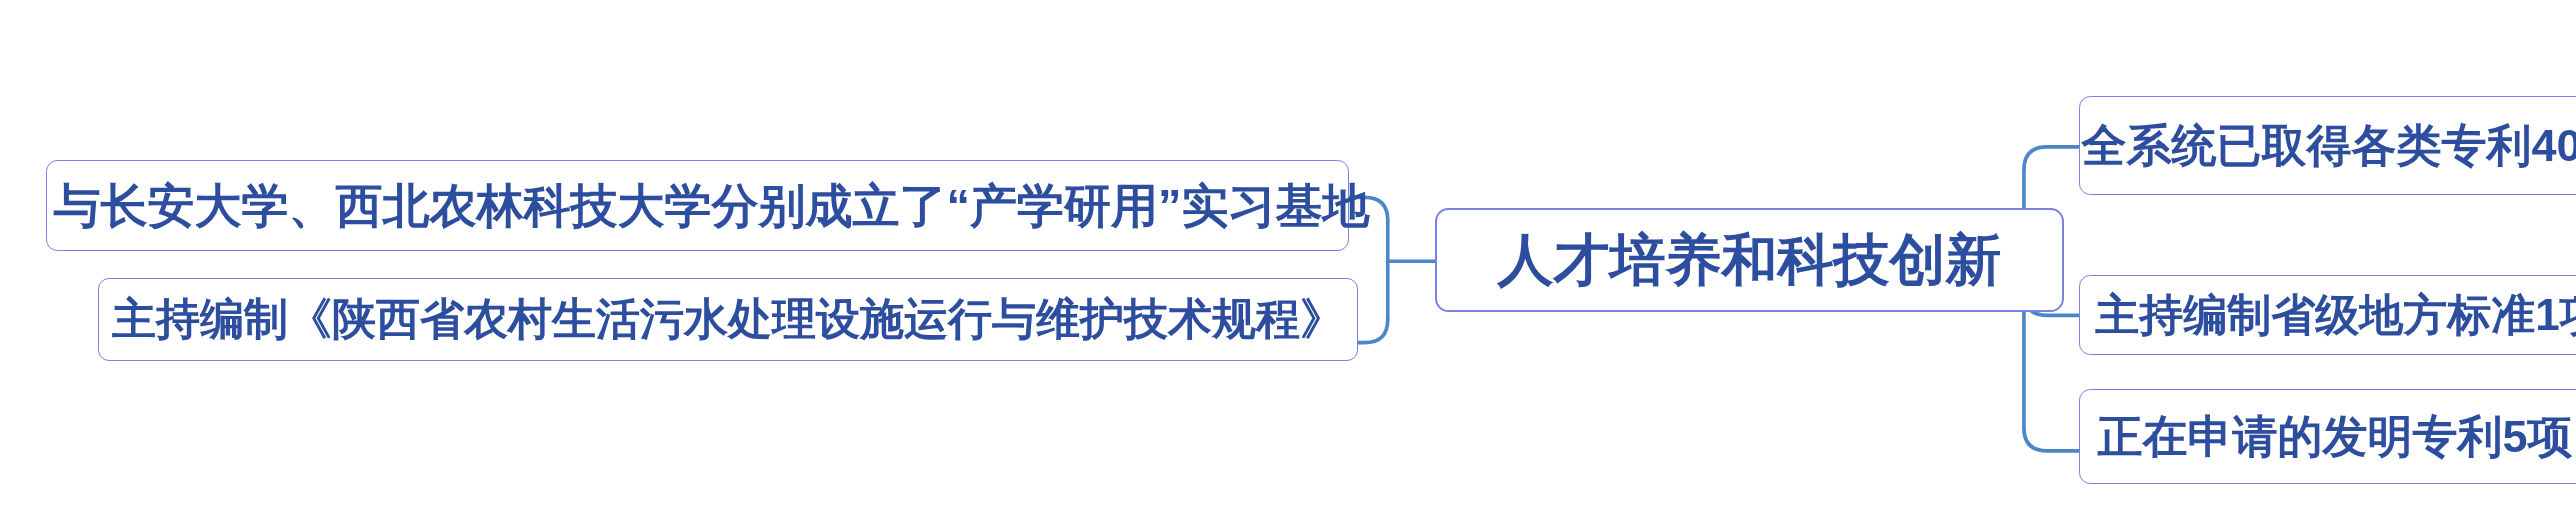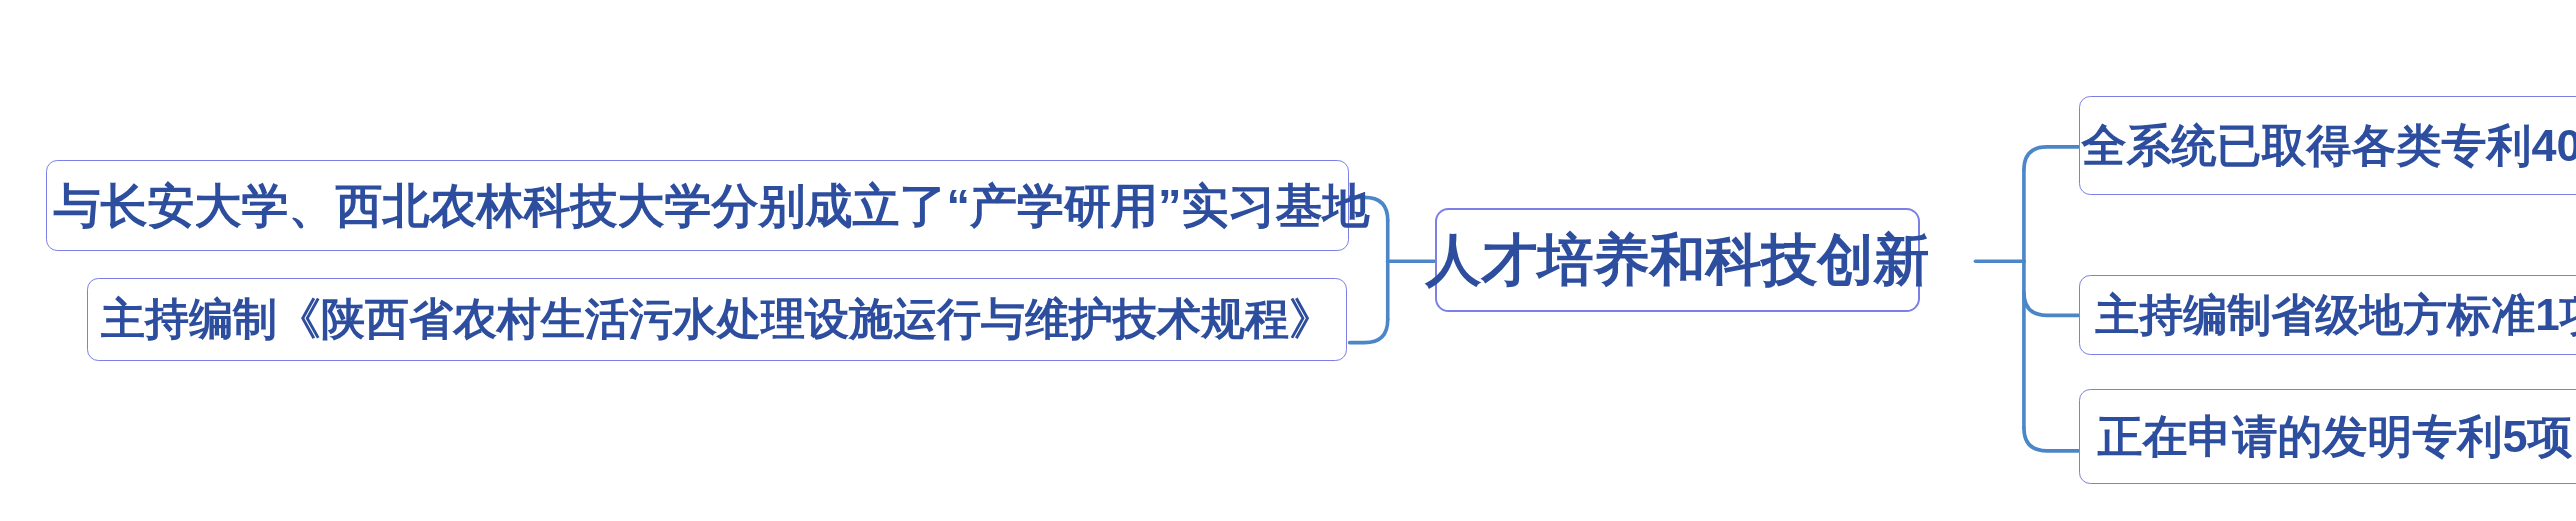--- a/index.html
+++ b/index.html
@@ -57,29 +57,30 @@
   }
 
   
   #node-left-1 {
     left: 46px;  top: 160px;
     width: 1303px; height: 91px;
     font-size: 47px;
     padding-left: 28px;
   }
   #node-left-2 {
-    left: 87px; top: 278px;
+    left: 98px; top: 278px;
     width: 1260px; height: 83px;
     font-size: 44px;
+    border-radius: 11px;
   }
 
   
   #node-root {
     left: 1435px; top: 208px;
-    width: 485px; height: 104px;
+    width: 629px; height: 104px;
     font-size: 56px;
     border-width: 2.1px;
     border-radius: 13.4px;
   }
 
   
   #node-right-1 {
     left: 2079px; top: 96px;
     width: 550px; height: 99px;
     font-size: 45px;

